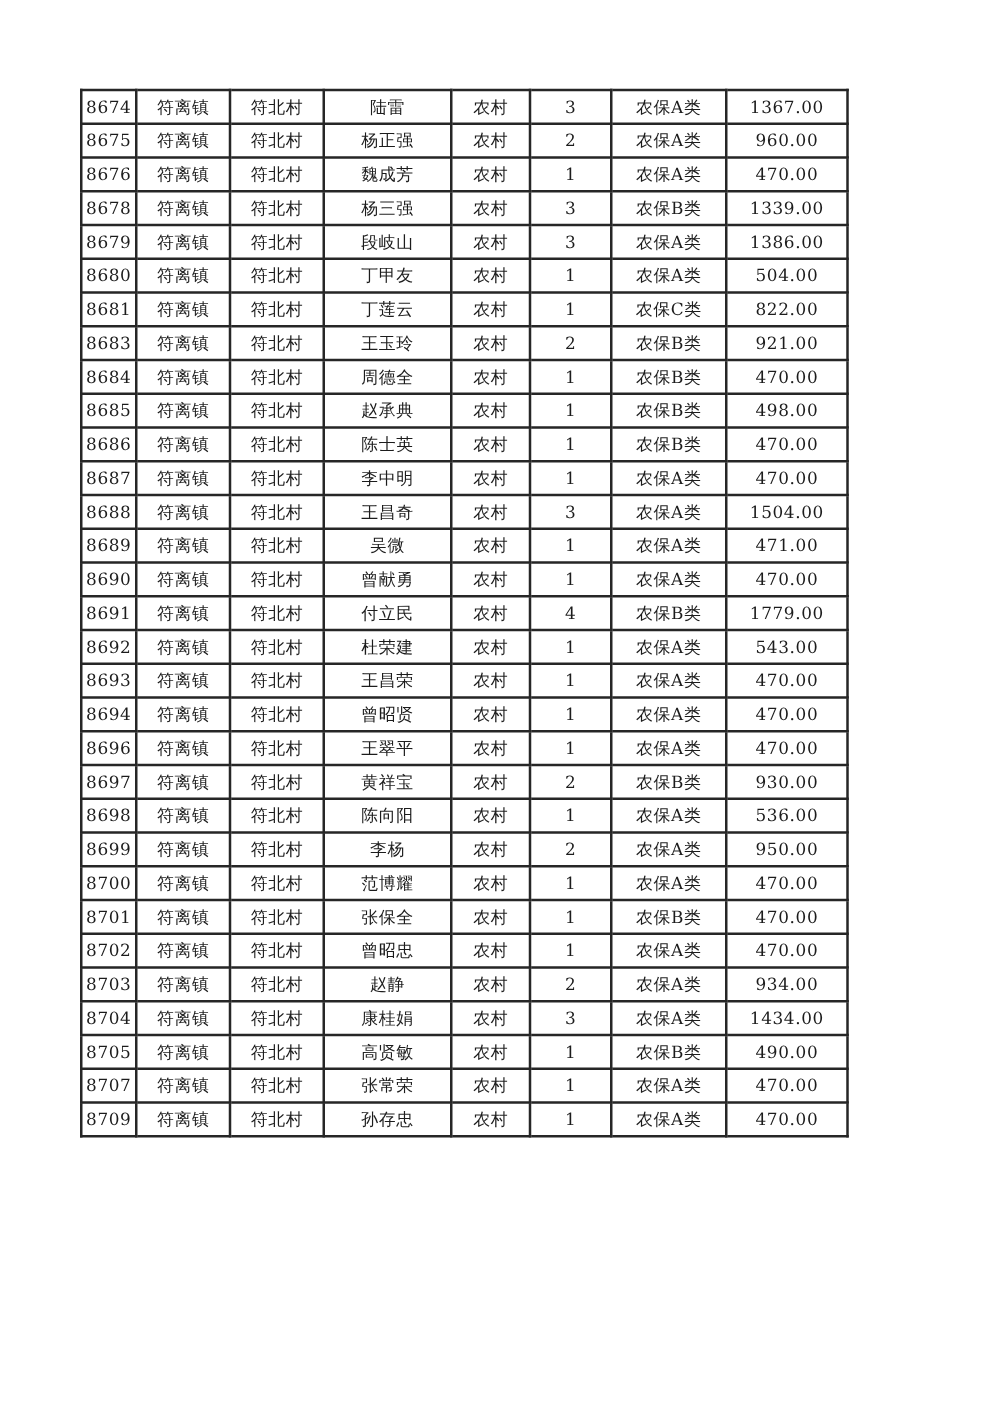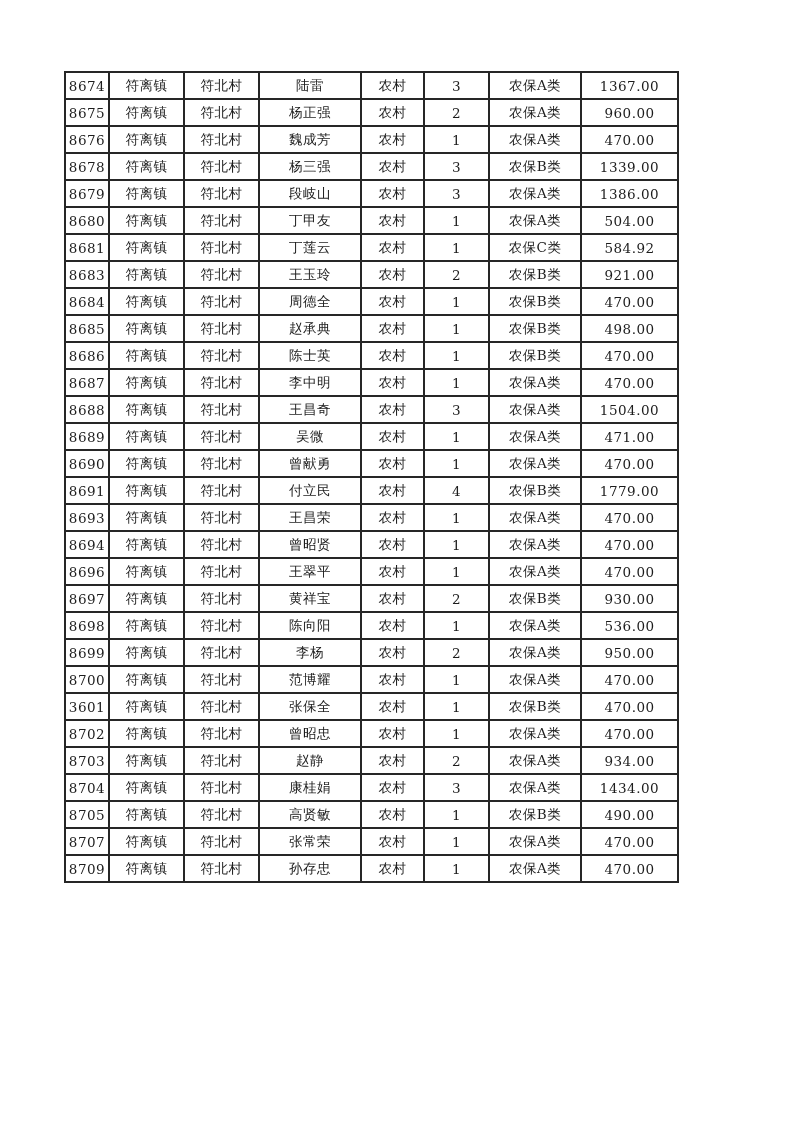--- a/index.html
+++ b/index.html
@@ -113,21 +113,21 @@
           <td>504.00</td>
         </tr>
         <tr>
           <td>8681</td>
           <td>符离镇</td>
           <td>符北村</td>
           <td>丁莲云</td>
           <td>农村</td>
           <td>1</td>
           <td>农保C类</td>
-          <td>584.92</td>
+          <td>822.00</td>
         </tr>
         <tr>
           <td>8683</td>
           <td>符离镇</td>
           <td>符北村</td>
           <td>王玉玲</td>
           <td>农村</td>
           <td>2</td>
           <td>农保B类</td>
           <td>921.00</td>
@@ -206,20 +206,30 @@
           <td>8691</td>
           <td>符离镇</td>
           <td>符北村</td>
           <td>付立民</td>
           <td>农村</td>
           <td>4</td>
           <td>农保B类</td>
           <td>1779.00</td>
         </tr>
         <tr>
+          <td>8692</td>
+          <td>符离镇</td>
+          <td>符北村</td>
+          <td>杜荣建</td>
+          <td>农村</td>
+          <td>1</td>
+          <td>农保A类</td>
+          <td>543.00</td>
+        </tr>
+        <tr>
           <td>8693</td>
           <td>符离镇</td>
           <td>符北村</td>
           <td>王昌荣</td>
           <td>农村</td>
           <td>1</td>
           <td>农保A类</td>
           <td>470.00</td>
         </tr>
         <tr>
@@ -276,21 +286,21 @@
           <td>8700</td>
           <td>符离镇</td>
           <td>符北村</td>
           <td>范博耀</td>
           <td>农村</td>
           <td>1</td>
           <td>农保A类</td>
           <td>470.00</td>
         </tr>
         <tr>
-          <td>3601</td>
+          <td>8701</td>
           <td>符离镇</td>
           <td>符北村</td>
           <td>张保全</td>
           <td>农村</td>
           <td>1</td>
           <td>农保B类</td>
           <td>470.00</td>
         </tr>
         <tr>
           <td>8702</td>

